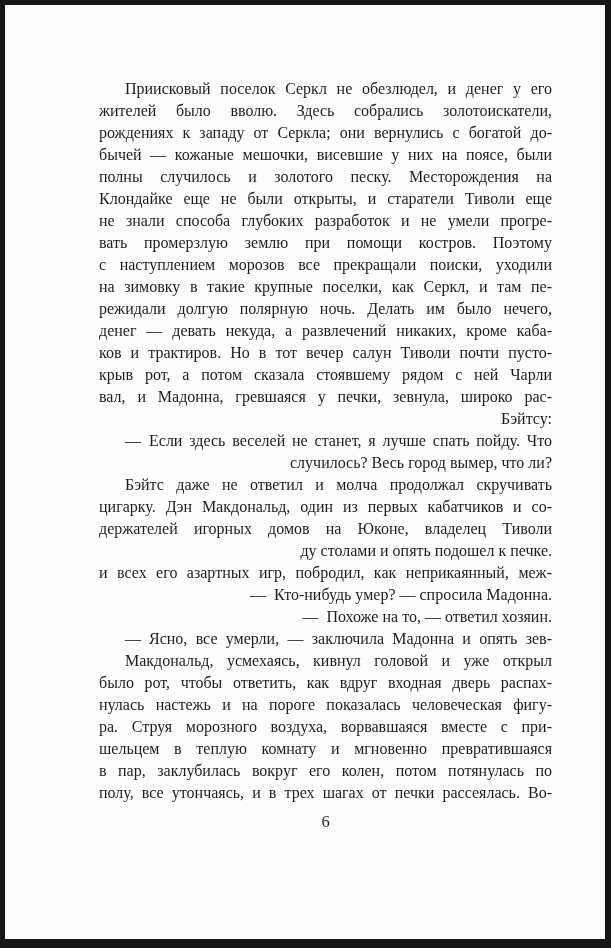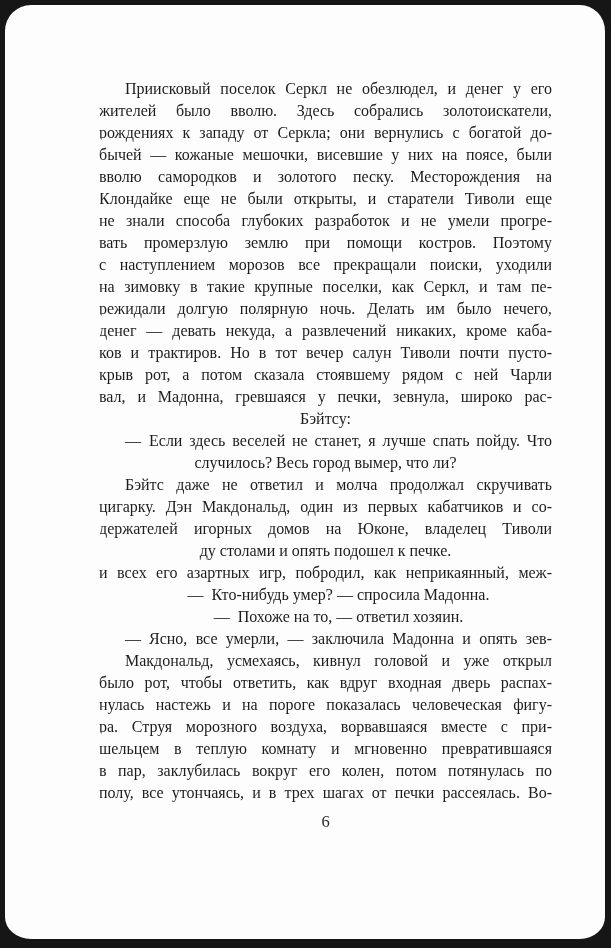--- a/index.html
+++ b/index.html
@@ -1,20 +1,20 @@
 <!DOCTYPE html>
 <html lang="ru" style="--frame: #161616; --paper: #fdfdfd; --ink: #1d1d1d;"><head>
 <meta charset="utf-8">
 <style>
   :root {
     --frame: #161616;
     --paper: #fdfdfd;
     --ink: #1d1d1d;
   }
-  * { margin: 0; padding: 0; box-sizing: border-box; border-radius: 31px; }
+  * { margin: 0; padding: 0; box-sizing: border-box; }
   html, body { background: var(--frame); }
   body {
     width: 611px;
     height: 948px;
     overflow: hidden;
     font-family: "Liberation Serif", "DejaVu Serif", serif;
   }
   .book-page {
     width: 611px;
     height: 948px;
@@ -30,21 +30,21 @@
   .text-block {
     width: 453px;
     color: var(--ink);
     font-size: 16px;
     line-height: 22px;
   }
   .line {
     height: 22px;
     overflow: hidden;
     white-space: normal;
-    text-align: center;
+    text-align: right;
   }
   .line.just {
     text-align: justify;
     text-align-last: justify;
     text-justify: inter-word;
   }
   .line.indent {
     padding-left: 26px;
   }
   .page-number {
@@ -58,21 +58,21 @@
 </style>
 </head>
 <body>
 
 <div class="book-page">
   <div class="text-block" id="text-block">
       <div class="line indent just">Приисковый поселок Серкл не обезлюдел, и денег у его</div>
       <div class="line just">жителей было вволю. Здесь собрались золотоискатели,</div>
       <div class="line just">рождениях к западу от Серкла; они вернулись с богатой до-</div>
       <div class="line just">бычей — кожаные мешочки, висевшие у них на поясе, были</div>
-      <div class="line just">вволю самородков и золотого песку. Месторождения на</div>
+      <div class="line just">полны случилось и золотого песку. Месторождения на</div>
       <div class="line just">Клондайке еще не были открыты, и старатели Тиволи еще</div>
       <div class="line just">не знали способа глубоких разработок и не умели прогре-</div>
       <div class="line just">вать промерзлую землю при помощи костров. Поэтому</div>
       <div class="line just">с наступлением морозов все прекращали поиски, уходили</div>
       <div class="line just">на зимовку в такие крупные поселки, как Серкл, и там пе-</div>
       <div class="line just">режидали долгую полярную ночь. Делать им было нечего,</div>
       <div class="line just">денег — девать некуда, а развлечений никаких, кроме каба-</div>
       <div class="line just">ков и трактиров. Но в тот вечер салун Тиволи почти пусто-</div>
       <div class="line just">крыв рот, а потом сказала стоявшему рядом с ней Чарли</div>
       <div class="line just">вал, и Мадонна, гревшаяся у печки, зевнула, широко рас-</div>

